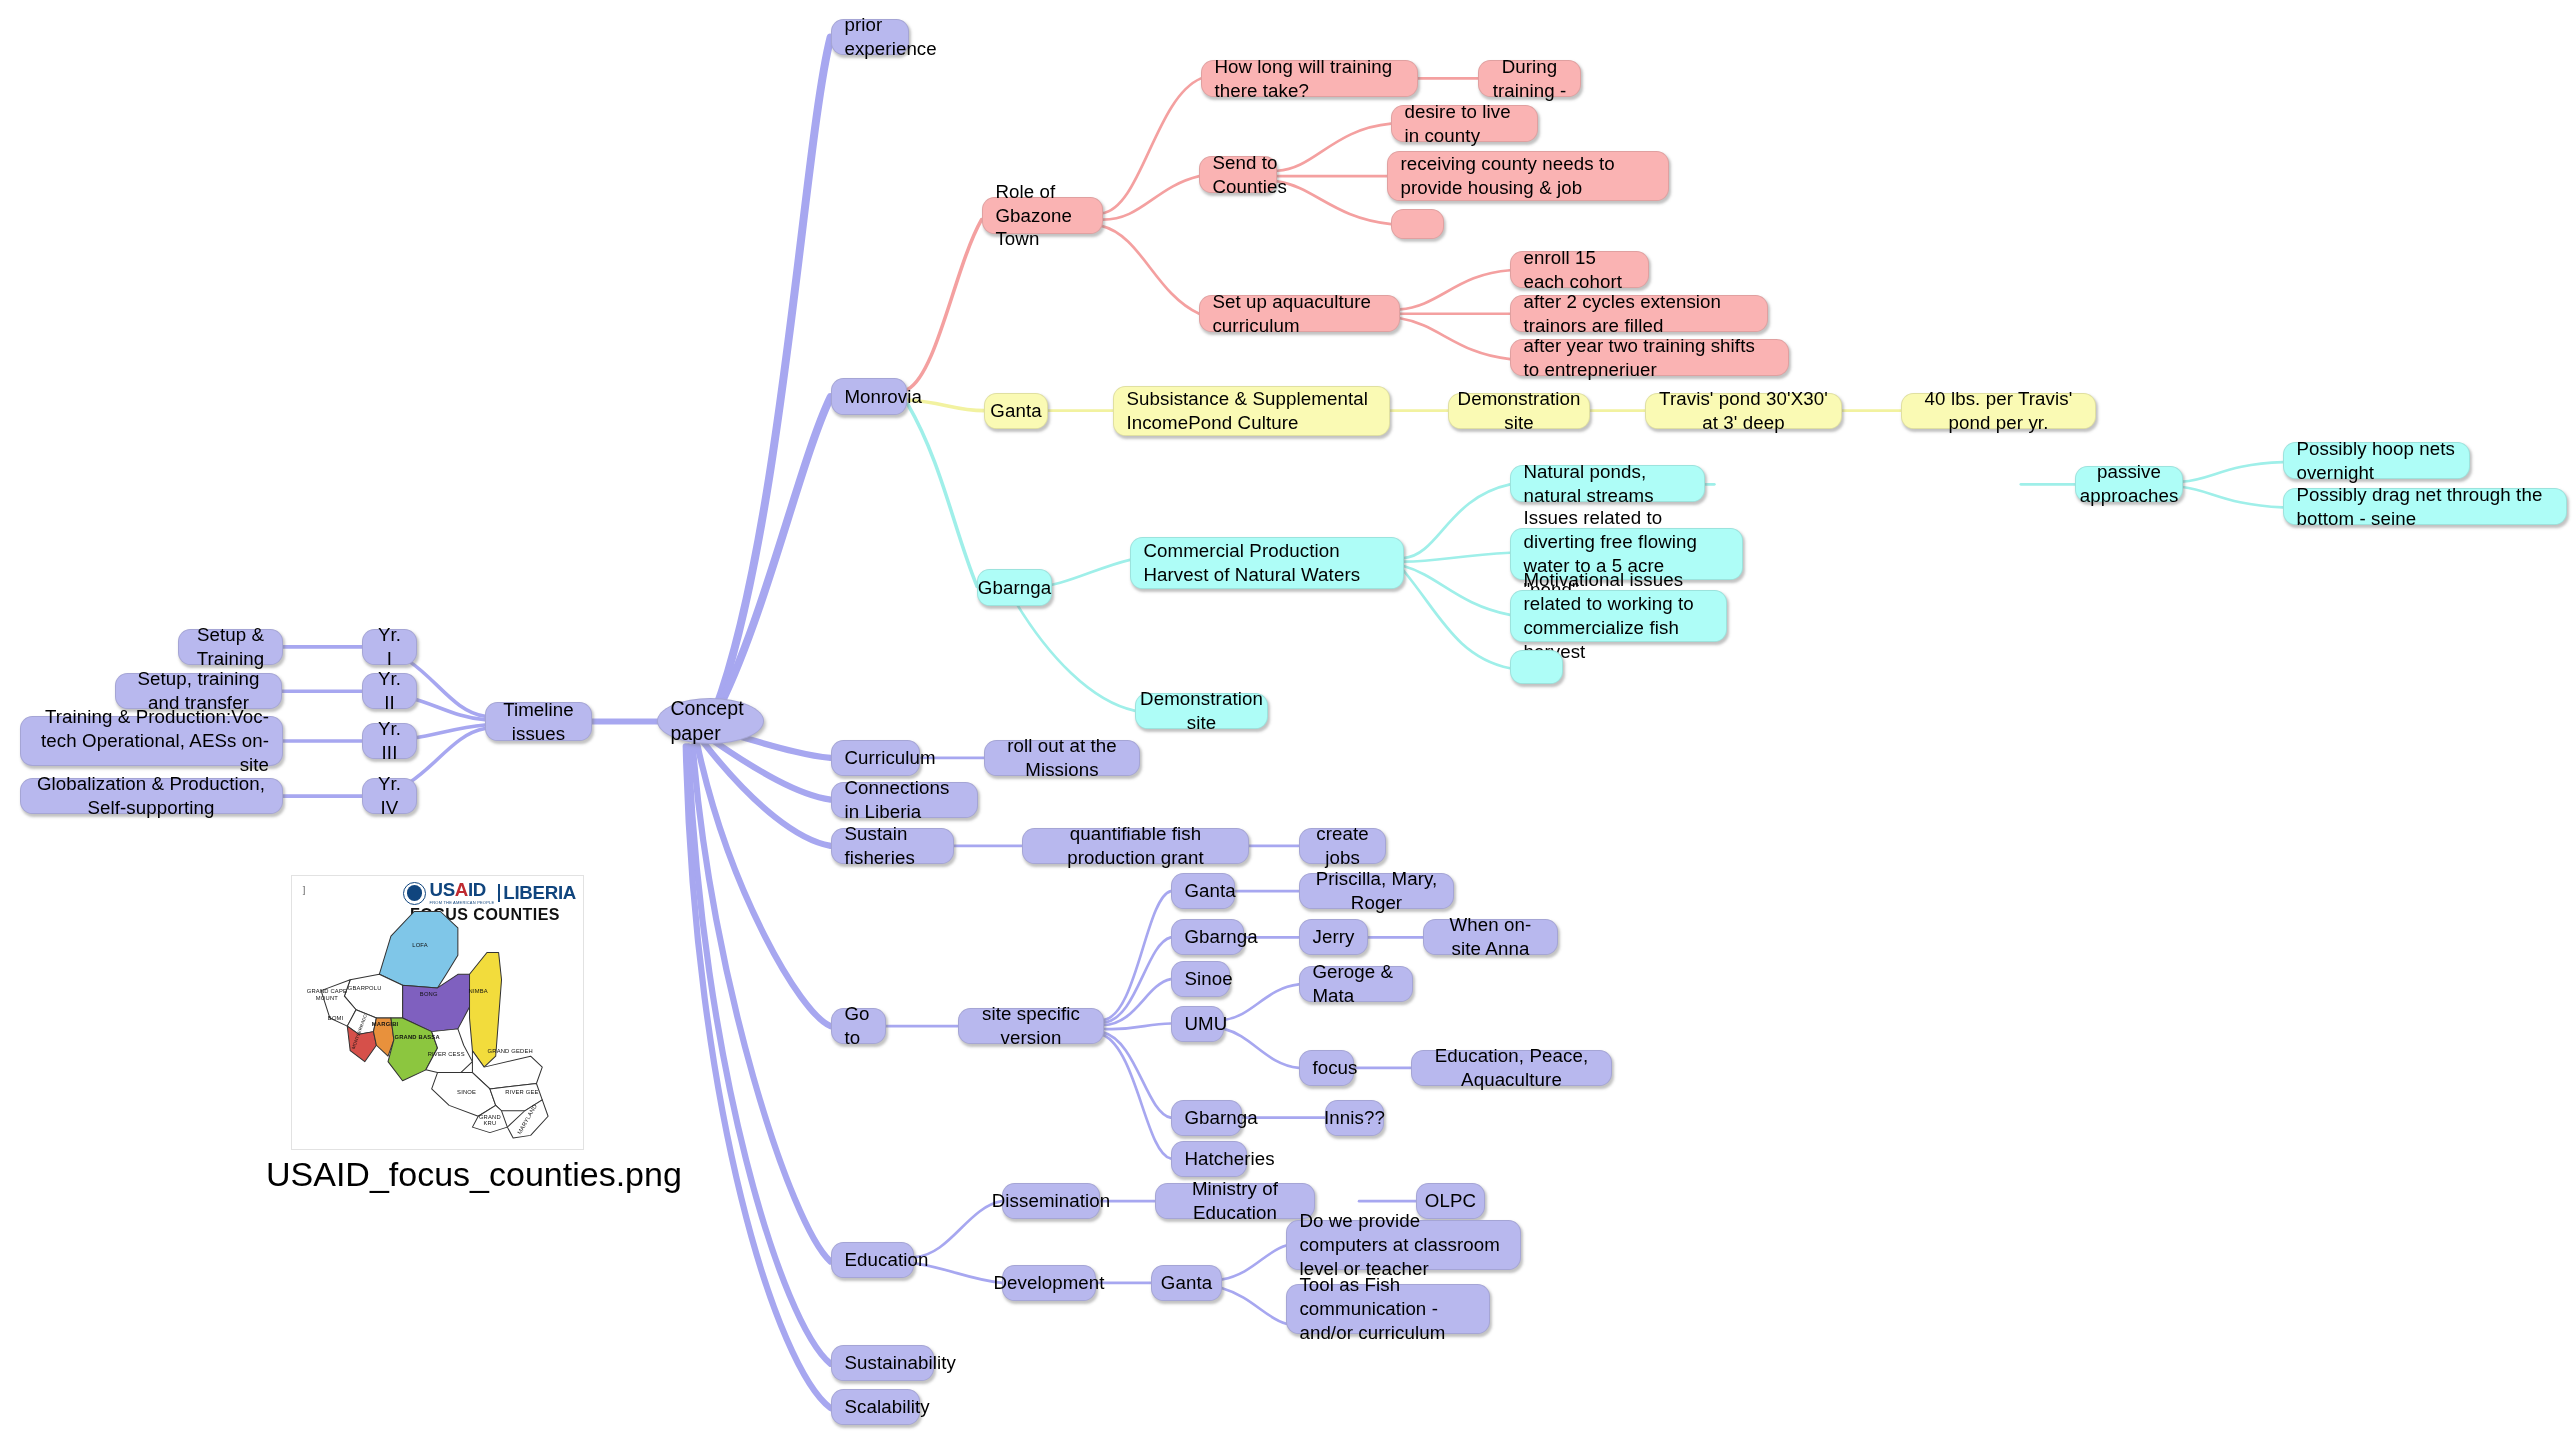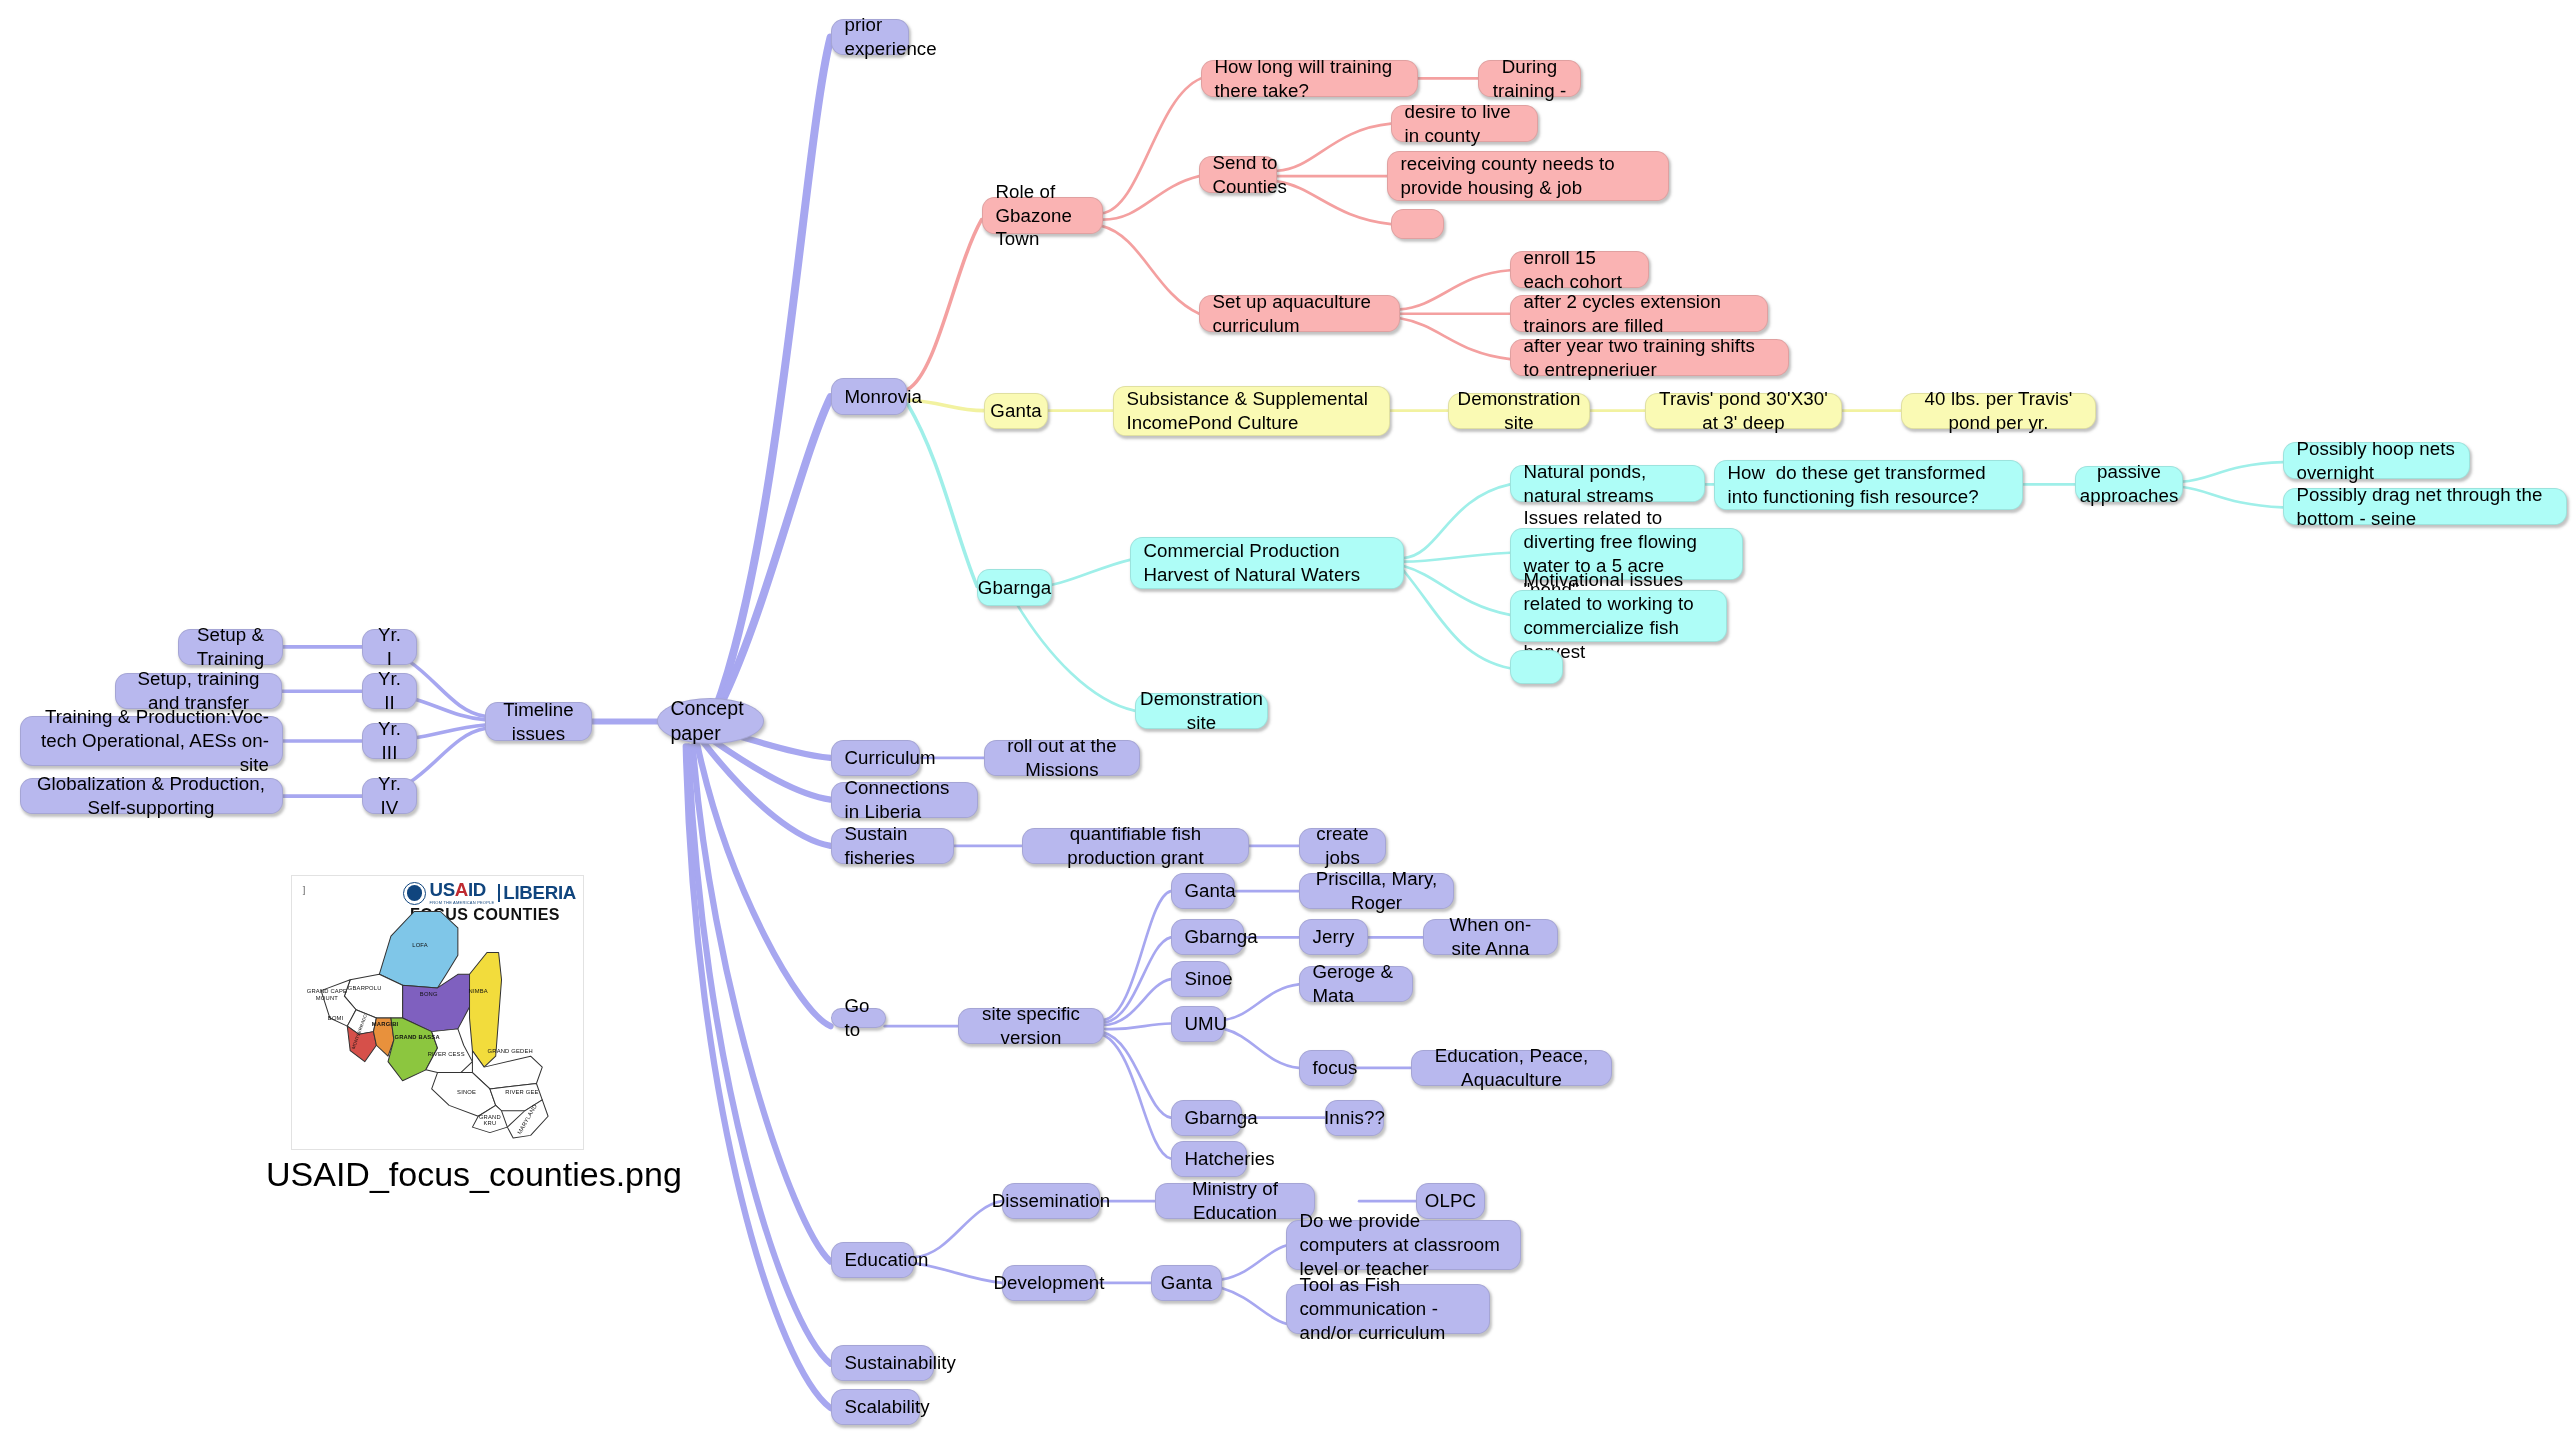--- a/index.html
+++ b/index.html
@@ -259,23 +259,20 @@
   <div class="node cyan ctr" style="left:977px;top:569px;width:75px;height:37px;">
     <span>Gbarnga</span>
   </div>
   <div class="node cyan" style="left:1130px;top:537px;width:274px;height:52px;">
     <span>Commercial Production Harvest of Natural Waters</span>
   </div>
 
   <div class="node cyan" style="left:1510px;top:465px;width:195px;height:37px;">
     <span>Natural ponds, natural streams</span>
   </div>
-  <div class="node cyan" style="left:1714px;top:460px;width:309px;height:50px;">
-    <span>How  do these get transformed into functioning fish resource?</span>
-  </div>
   <div class="node cyan ctr" style="left:2075px;top:466px;width:108px;height:36px;">
     <span>passive approaches</span>
   </div>
   <div class="node cyan" style="left:2283px;top:442px;width:187px;height:37px;">
     <span>Possibly hoop nets overnight</span>
   </div>
   <div class="node cyan" style="left:2283px;top:488px;width:284px;height:37px;">
     <span>Possibly drag net through the bottom - seine</span>
   </div>
 
@@ -336,21 +333,21 @@
   <div class="node purple" style="left:831px;top:828px;width:123px;height:36px;">
     <span>Sustain fisheries</span>
   </div>
   <div class="node purple ctr" style="left:1022px;top:828px;width:227px;height:36px;">
     <span>quantifiable fish production grant</span>
   </div>
   <div class="node purple ctr" style="left:1299px;top:828px;width:87px;height:36px;">
     <span>create jobs</span>
   </div>
 
-  <div class="node purple" style="left:831px;top:1008px;width:55px;height:20px;">
+  <div class="node purple" style="left:831px;top:1008px;width:55px;height:36px;">
     <span>Go to</span>
   </div>
   <div class="node purple ctr" style="left:958px;top:1008px;width:146px;height:36px;">
     <span>site specific version</span>
   </div>
 
   <div class="node purple" style="left:1171px;top:873px;width:64px;height:36px;">
     <span>Ganta</span>
   </div>
   <div class="node purple ctr" style="left:1299px;top:873px;width:155px;height:36px;">

